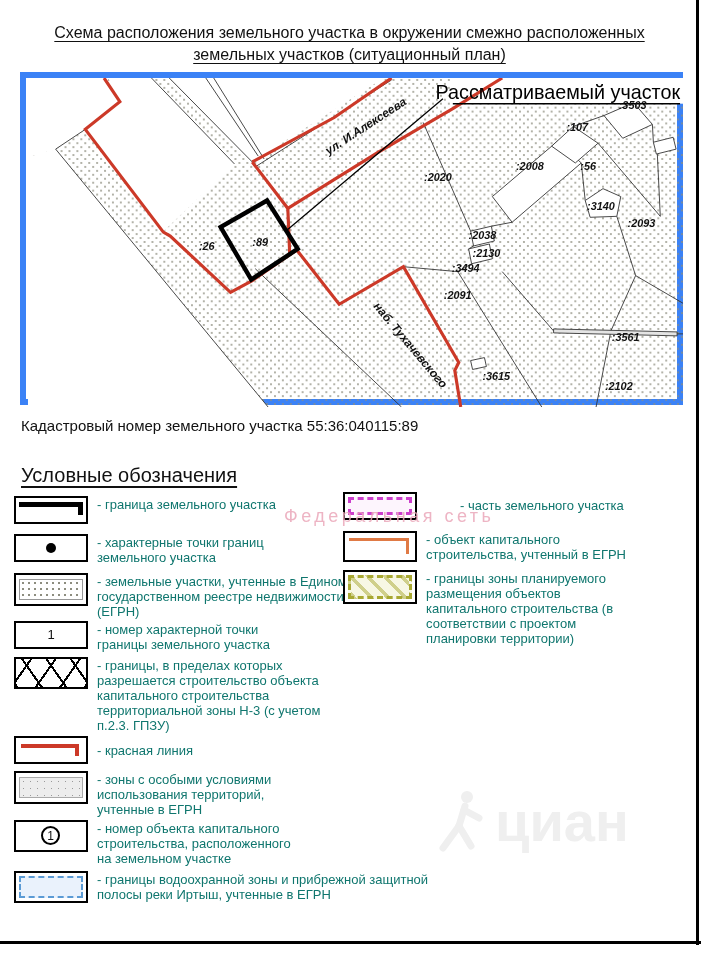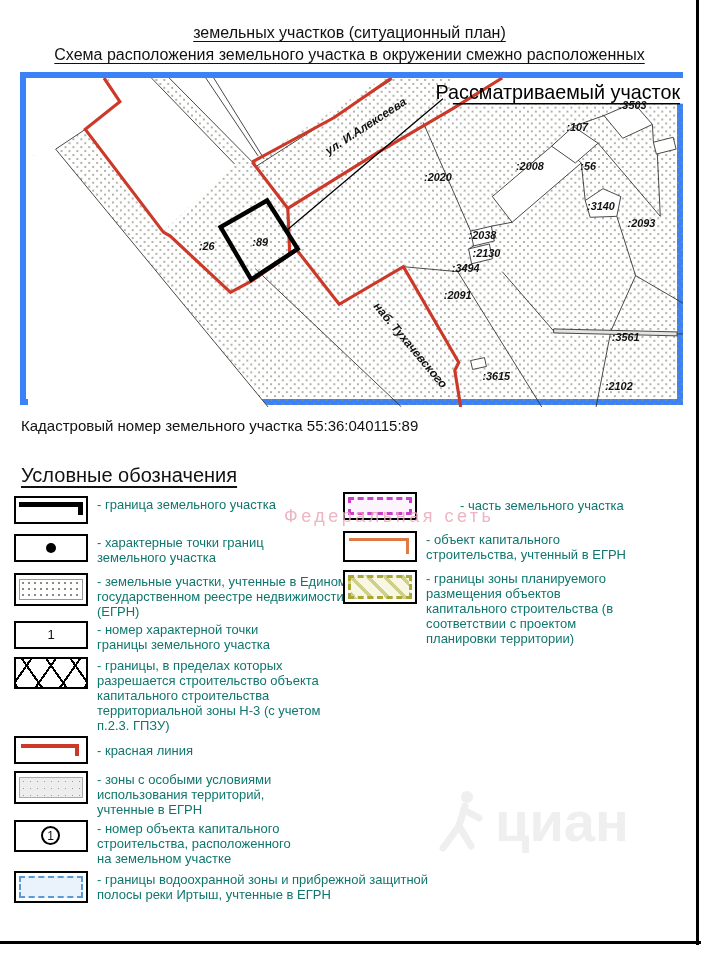--- a/index.html
+++ b/index.html
@@ -66,22 +66,22 @@
   .wm-cian { position:absolute; left:437px; top:788px; z-index:0; color:#efefef;
     font-weight:bold; font-size:56px; display:flex; align-items:flex-end; }
   .wm-cian svg { margin-right:6px; }
 </style>
 </head>
 <body>
 
 <div class="page">
 
   <div class="doc-title">
+    <div>Схема расположения земельного участка в окружении смежно расположенных</div>
     <div>земельных участков (ситуационный план)</div>
-    <div>Схема расположения земельного участка в окружении смежно расположенных</div>
   </div>
 
   <div class="map-frame">
     <svg width="659" height="329" viewBox="0 0 663 333">
       <defs>
         <pattern id="dots" width="8" height="8" patternUnits="userSpaceOnUse">
           <circle cx="2" cy="2" r="0.9" fill="#8d8d7f"></circle>
           <circle cx="6" cy="6" r="0.9" fill="#8d8d7f"></circle>
         </pattern>
       </defs>

